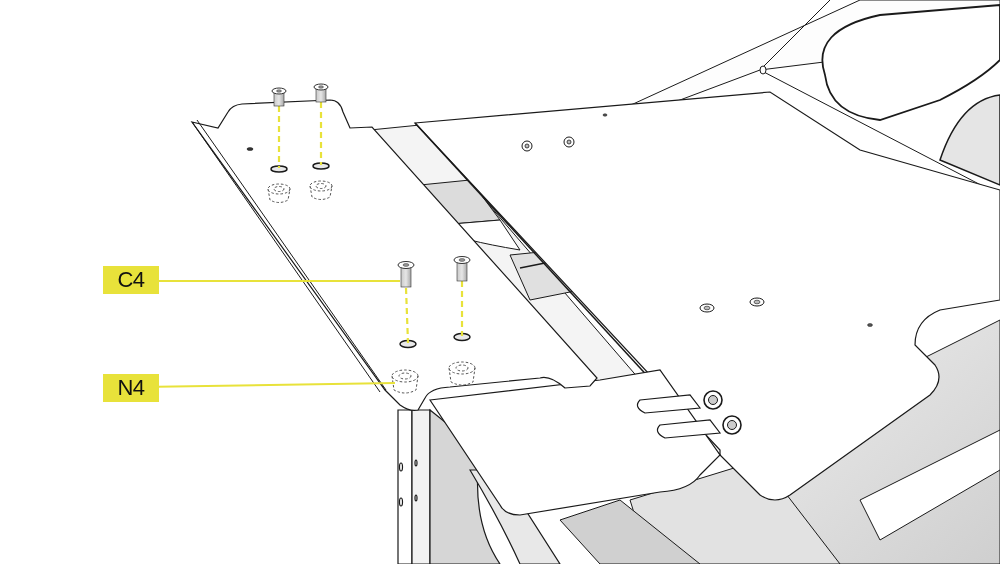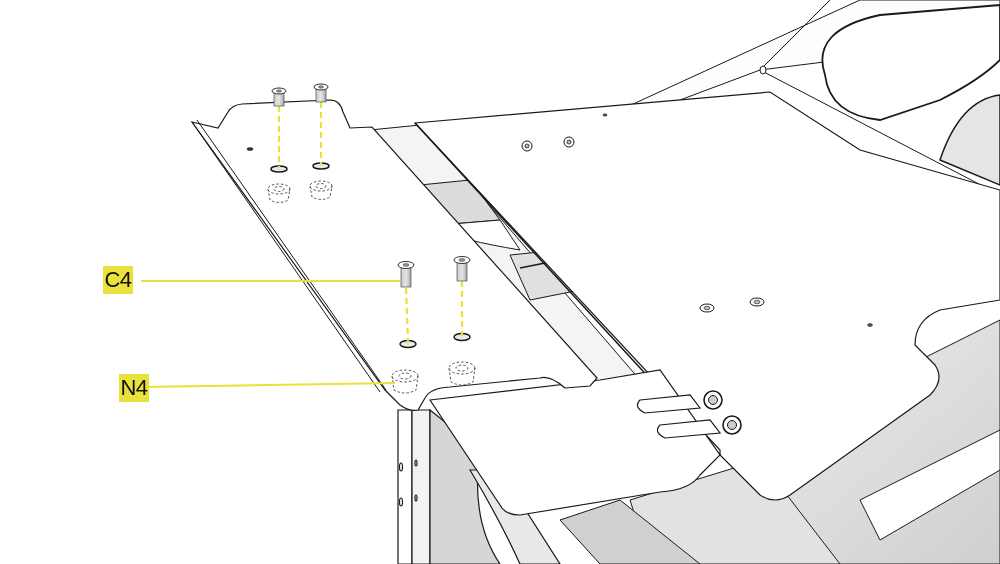--- a/index.html
+++ b/index.html
@@ -2,21 +2,21 @@
 <html><head>
 <meta charset="utf-8">
 <style>
   html, body { margin: 0; padding: 0; background: #ffffff; }
   body { width: 1000px; height: 564px; overflow: hidden; position: relative;
          font-family: "Liberation Sans", sans-serif; }
   #stage { position: absolute; left: 0; top: 0; width: 1000px; height: 564px; }
   .callout-label {
     position: absolute; background: #e8e23a; color: #111;
     font-family: "Liberation Sans", sans-serif; font-size: 22px; font-weight: normal;
-    width: 30px; height: 28px; line-height: 28px; text-align: center;
+    width: 56px; height: 28px; line-height: 28px; text-align: center;
     letter-spacing: -0.5px;
   }
 </style>
 </head>
 <body>
 
 <svg id="stage" viewBox="0 0 1000 564" xmlns="http://www.w3.org/2000/svg">
   <defs>
     <linearGradient id="shade1" x1="0" y1="0" x2="1" y2="1">
       <stop offset="0" stop-color="#efefef"></stop>
@@ -156,13 +156,13 @@
     </g>
   </g>
 
   <g stroke="#e8e23a" stroke-width="2">
     <line x1="141" y1="281" x2="400" y2="281"></line>
     <line x1="141" y1="387" x2="395" y2="383"></line>
   </g>
 </svg>
 
 <div class="callout-label" style="left:103px; top:266px;">C4</div>
-<div class="callout-label" style="left:119px; top:374px;">N4</div>
+<div class="callout-label" style="left:103px; top:374px;">N4</div>
 
 </body></html>

